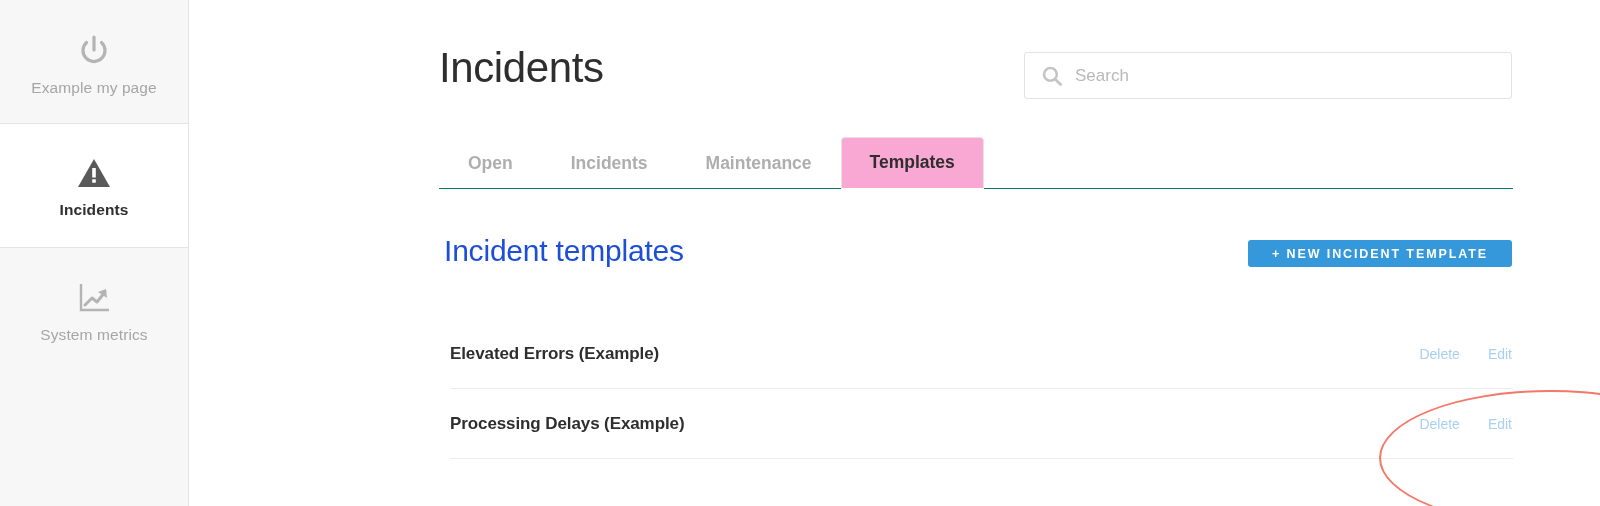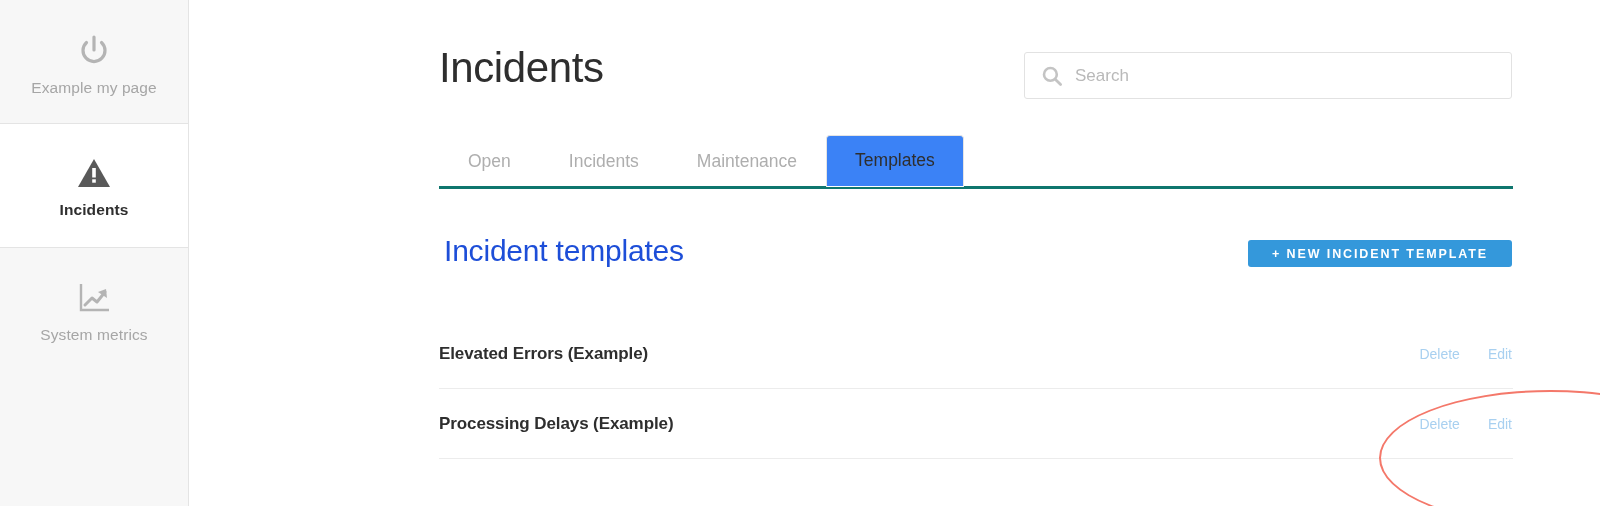--- a/index.html
+++ b/index.html
@@ -132,41 +132,42 @@
     font-size: 17px;
     color: #8b5cf6;
     background: transparent;
   }
   .search-input::placeholder { color: #b9b9b9; }
 
   
   .tabs {
     position: relative;
     height: 59px;
-    border-bottom: 3px solid #0f766e;
+    border-bottom: 1px solid #0f766e;
     display: flex;
     align-items: flex-end;
     padding-left: 0;
+    font-weight: bold;
   }
 
   .tab {
     position: relative;
     font-size: 17.5px;
     color: #aeaeae;
     padding: 14px 28px 15px;
     line-height: 1.2;
     cursor: pointer;
     background: transparent;
     border: 1px solid transparent;
     border-bottom: none;
     top: 1px;
   }
   .tab.active {
     color: #2e2e2e;
-    background: #3b82f6;
+    background: #f9a8d4;
     border: 1px solid #e4e4e4;
     border-bottom: 1px solid #ffffff;
     border-top-left-radius: 4px;
     border-top-right-radius: 4px;
   }
 
   
   .section-row {
     position: relative;
     height: 130px;
@@ -218,20 +219,21 @@
   
   .tmpl-list { position: relative; }
 
   .tmpl-row {
     position: relative;
     height: 70px;
     display: flex;
     align-items: center;
     justify-content: space-between;
     border-bottom: 1px solid #ececec;
+    margin-left: 11px;
   }
 
   .tmpl-name {
     font-size: 17px;
     font-weight: bold;
     color: #2e2e2e;
     letter-spacing: -0.1px;
   }
 
   .tmpl-actions {

